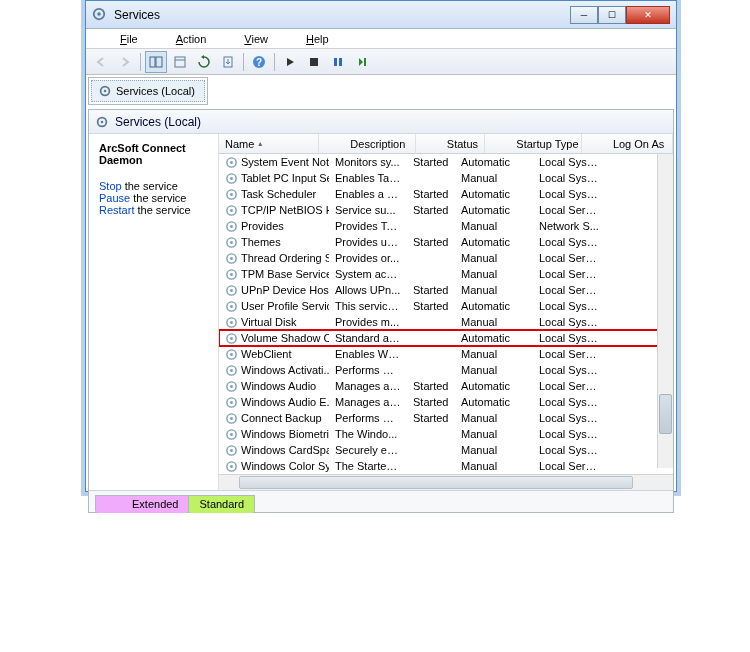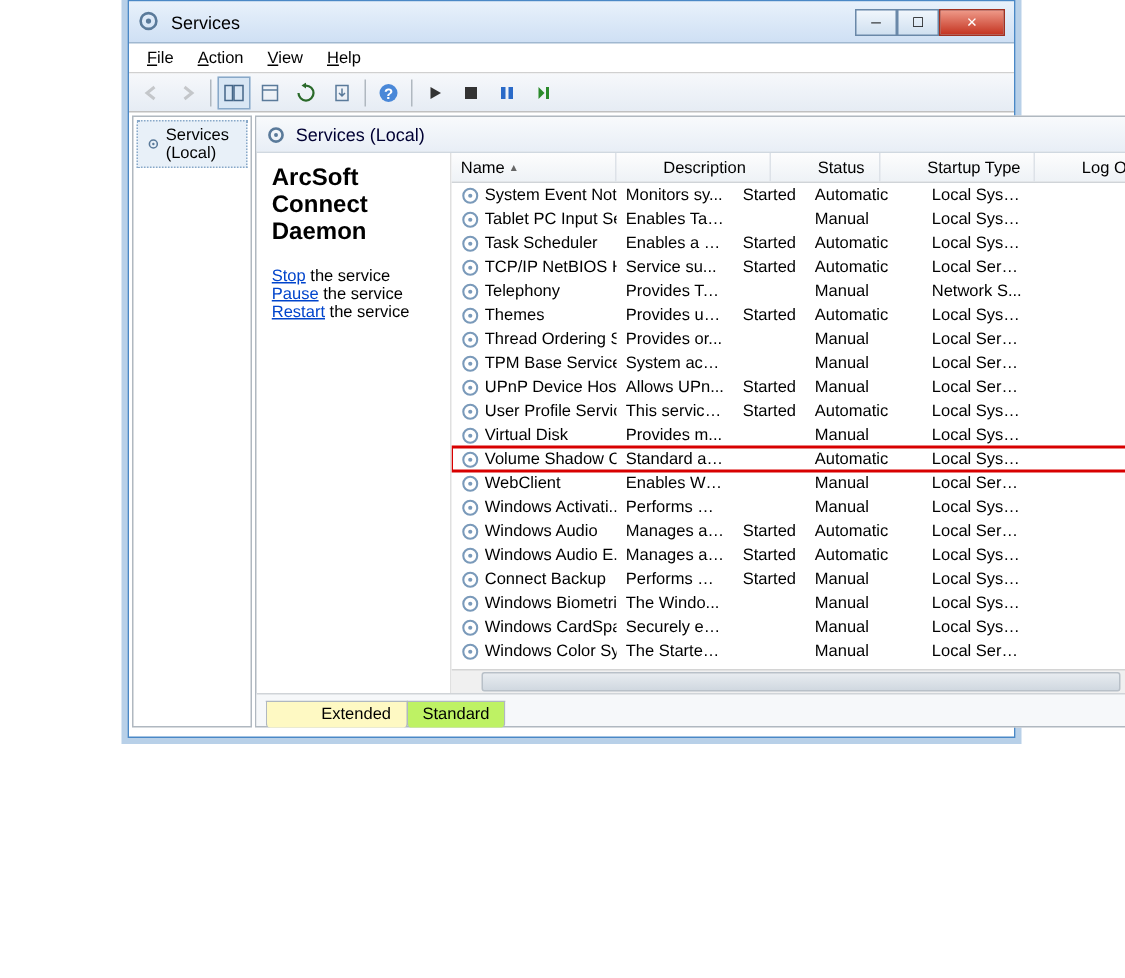--- a/index.html
+++ b/index.html
@@ -6,49 +6,49 @@
 body { font-family: "Segoe UI", Tahoma, sans-serif; font-size: 11px; background: #fff; width: 750px; height: 652px; position: relative; }
 .window { width: 592px; height: 492px; margin: 0 auto; border: 1px solid #4a88c6; position: relative; background: #fff; box-shadow: 0 0 0 4px #b8d0e8; top: 0; left: 6px; }
 .titlebar { height: 28px; background: linear-gradient(#e8f1fb, #cfe0f4); display: flex; align-items: center; padding: 0 6px; border-bottom: 1px solid #a0b8d0; }
 .titlebar .app-icon { width: 16px; height: 16px; margin-right: 6px; }
 .gear-svg { width: 14px; height: 14px; }
 .titlebar .title { font-size: 12px; color: #000; flex: 1; }
 .winbtns { display: flex; gap: 0; }
 .winbtn { width: 28px; height: 18px; border: 1px solid #6a88a8; background: linear-gradient(#f0f6fc,#d0e0f0); display:flex; align-items:center; justify-content:center; font-size:9px; cursor:pointer; }
 .winbtn.close { background: linear-gradient(#e98,#c43421); color:#fff; width:44px; border-color:#a03020; }
 .menubar { height: 20px; display:flex; align-items:center; padding:0 6px; gap:4px; border-bottom:1px solid #d0d0d0; }
-.menuitem { padding:1px 6px; cursor:pointer; }
+.menuitem { padding:1px 6px; cursor:pointer;margin-left:22px; }
 .menuitem u { text-decoration: underline; }
 .toolbar { height: 26px; background: linear-gradient(#f6f8fb,#e6ecf4); border-bottom:1px solid #c0c0c0; display:flex; align-items:center; padding:0 4px; gap:2px; }
 .tbtn { width:22px; height:22px; display:flex; align-items:center; justify-content:center; border:1px solid transparent; cursor:pointer; }
 .tbtn.disabled { opacity:.4; cursor:default; }
 .tbtn.active { border:1px solid #88a8c8; background:#d8e6f4; }
 .tsep { width:1px; height:18px; background:#b0b8c0; margin:0 2px; }
-.body { display:flex; height: calc(100% - 28px - 20px - 26px - 4px); }
+.body { display:flex; height: calc(100% - 28px - 20px - 26px - 4px); flex-direction: column; }
 .treepane { width:120px; border:1px solid #b0b8c0; margin:2px 0 2px 2px; background:#fff; }
 .treenode { display:flex; align-items:center; gap:4px; padding:3px 6px; background:#e8f0f8; border:1px dotted #88a8c8; margin:2px; }
 .rightpane { flex:1; border:1px solid #b0b8c0; margin:2px; display:flex; flex-direction:column; background:#fff; position:relative; }
 .rightheader { height:24px; background:linear-gradient(#f8fafc,#e8eef6); border-bottom:1px solid #d0d8e0; display:flex; align-items:center; padding:0 6px; gap:6px; font-size:12px; color:#003; }
 .rightbody { flex:1; display:flex; overflow:hidden; }
 .detailpane { width:130px; padding:8px 10px; border-right:1px solid #e0e0e0; }
-.detailpane b { font-size:16px; }
-.detailpane .link { color:#0044cc; text-decoration:underline; cursor:pointer; display:inline;text-align:center; }
+.detailpane b { font-size:11px; }
+.detailpane .link { color:#0044cc; cursor:pointer; display:inline;text-align:center; }
 .listpane { flex:1; display:flex; flex-direction:column; overflow:hidden; position:relative; }
 .colheaders { display:flex; height:20px; background:linear-gradient(#fdfdfd,#eef2f6); border-bottom:1px solid #d0d4d8; font-size:11px;gap:25px; }
 .colh { padding:3px 6px; border-right:1px solid #dde2e8; cursor:pointer; white-space:nowrap; overflow:hidden; display:flex; align-items:center; }
 .colh.sorted::after { content:"▴"; font-size:8px; margin-left:4px; color:#666; }
 .rows { flex:1; overflow-y:auto; overflow-x:auto; }
 .row { display:flex; height:16px; align-items:center; font-size:11px; white-space:nowrap; }
 .row.highlight { outline:2px solid #d80000; outline-offset:-1px; background:#fff; }
 .cell { padding:0 6px; overflow:hidden; text-overflow:ellipsis; }
 .cell.name { display:flex; align-items:center; gap:3px; }
 .svc-icon { width:13px; height:13px; flex-shrink:0; }
 .tabs { height:22px; border-top:1px solid #d0d4d8; display:flex; align-items:flex-end; padding-left:6px; background:#f6f8fa; }
 .tab { padding:2px 10px 3px; border:1px solid #b0b8c0; border-bottom:none; background:#bef264; font-size:11px; margin-right:-1px; cursor:pointer; border-radius:0 0 3px 3px; transform:translateY(1px); }
-.tab.back { background:#fef9c3;padding-left:36px; }
+.tab.back { background:#f0abfc;padding-left:36px; }
 .scrollstub { position:absolute; right:0; top:20px; bottom:22px; width:16px; background:#f0f0f0; border-left:1px solid #d4d4d4; }
 .scrollthumb { position:absolute; left:1px; right:1px; top:30px; height:60px; background:linear-gradient(#d8e0e8,#c0ccd8); border:1px solid #a8b4c0; border-radius:2px; }
 .hscroll { height:16px; background:#f0f0f0; border-top:1px solid #d4d4d4; position:relative; }
 .hscroll .ht { position:absolute; top:1px; bottom:1px; left:20px; right:40px; background:linear-gradient(#e8ecf0,#d0d8e0); border:1px solid #b8c0c8; border-radius:2px; }
 .c-name{width:110px}.c-desc{width:78px}.c-stat{width:48px}.c-type{width:78px}.c-log{width:72px}
 </style>
 </head>
 <body>
 
 <div class="window">
@@ -232,21 +232,21 @@
                 <div class="cell c-stat">Started</div>
                 <div class="cell c-type">Automatic</div>
                 <div class="cell c-log">Local Service</div>
               </div>
               <div class="row">
                 <div class="cell name c-name">
                   <svg class="svc-icon" viewBox="0 0 14 14">
                     <circle cx="7" cy="7" r="5" fill="none" stroke="#7a9aba" stroke-width="1.5"></circle>
                     <circle cx="7" cy="7" r="1.5" fill="#7a9aba"></circle>
                   </svg>
-                  <span>Telephony</span>
+                  <span>Provides</span>
                 </div>
                 <div class="cell c-desc">Provides Tel...</div>
                 <div class="cell c-stat"></div>
                 <div class="cell c-type">Manual</div>
                 <div class="cell c-log">Network S...</div>
               </div>
               <div class="row">
                 <div class="cell name c-name">
                   <svg class="svc-icon" viewBox="0 0 14 14">
                     <circle cx="7" cy="7" r="5" fill="none" stroke="#7a9aba" stroke-width="1.5"></circle>

